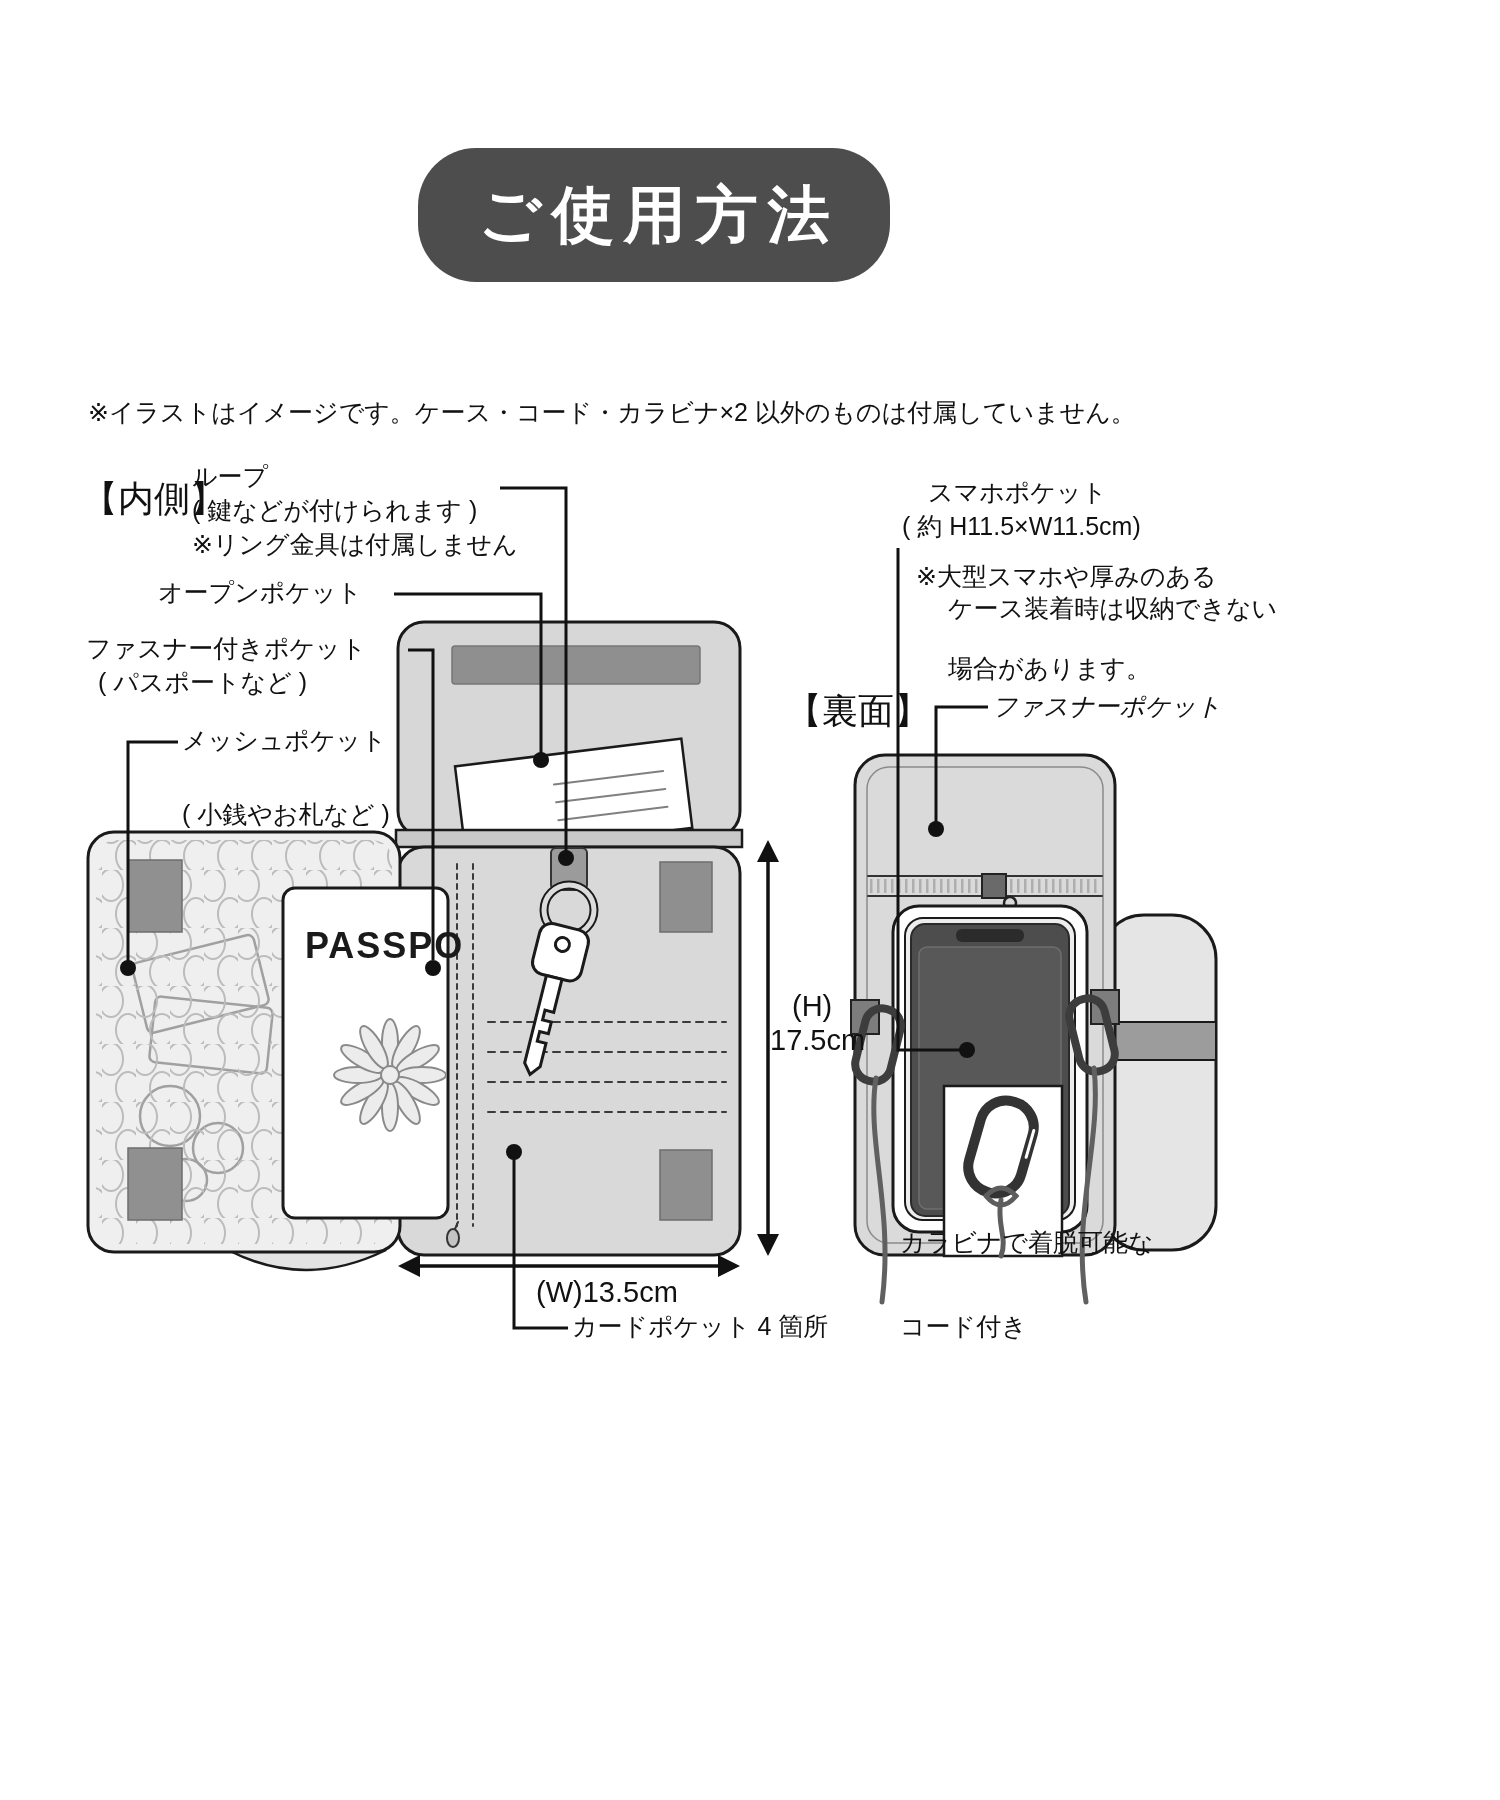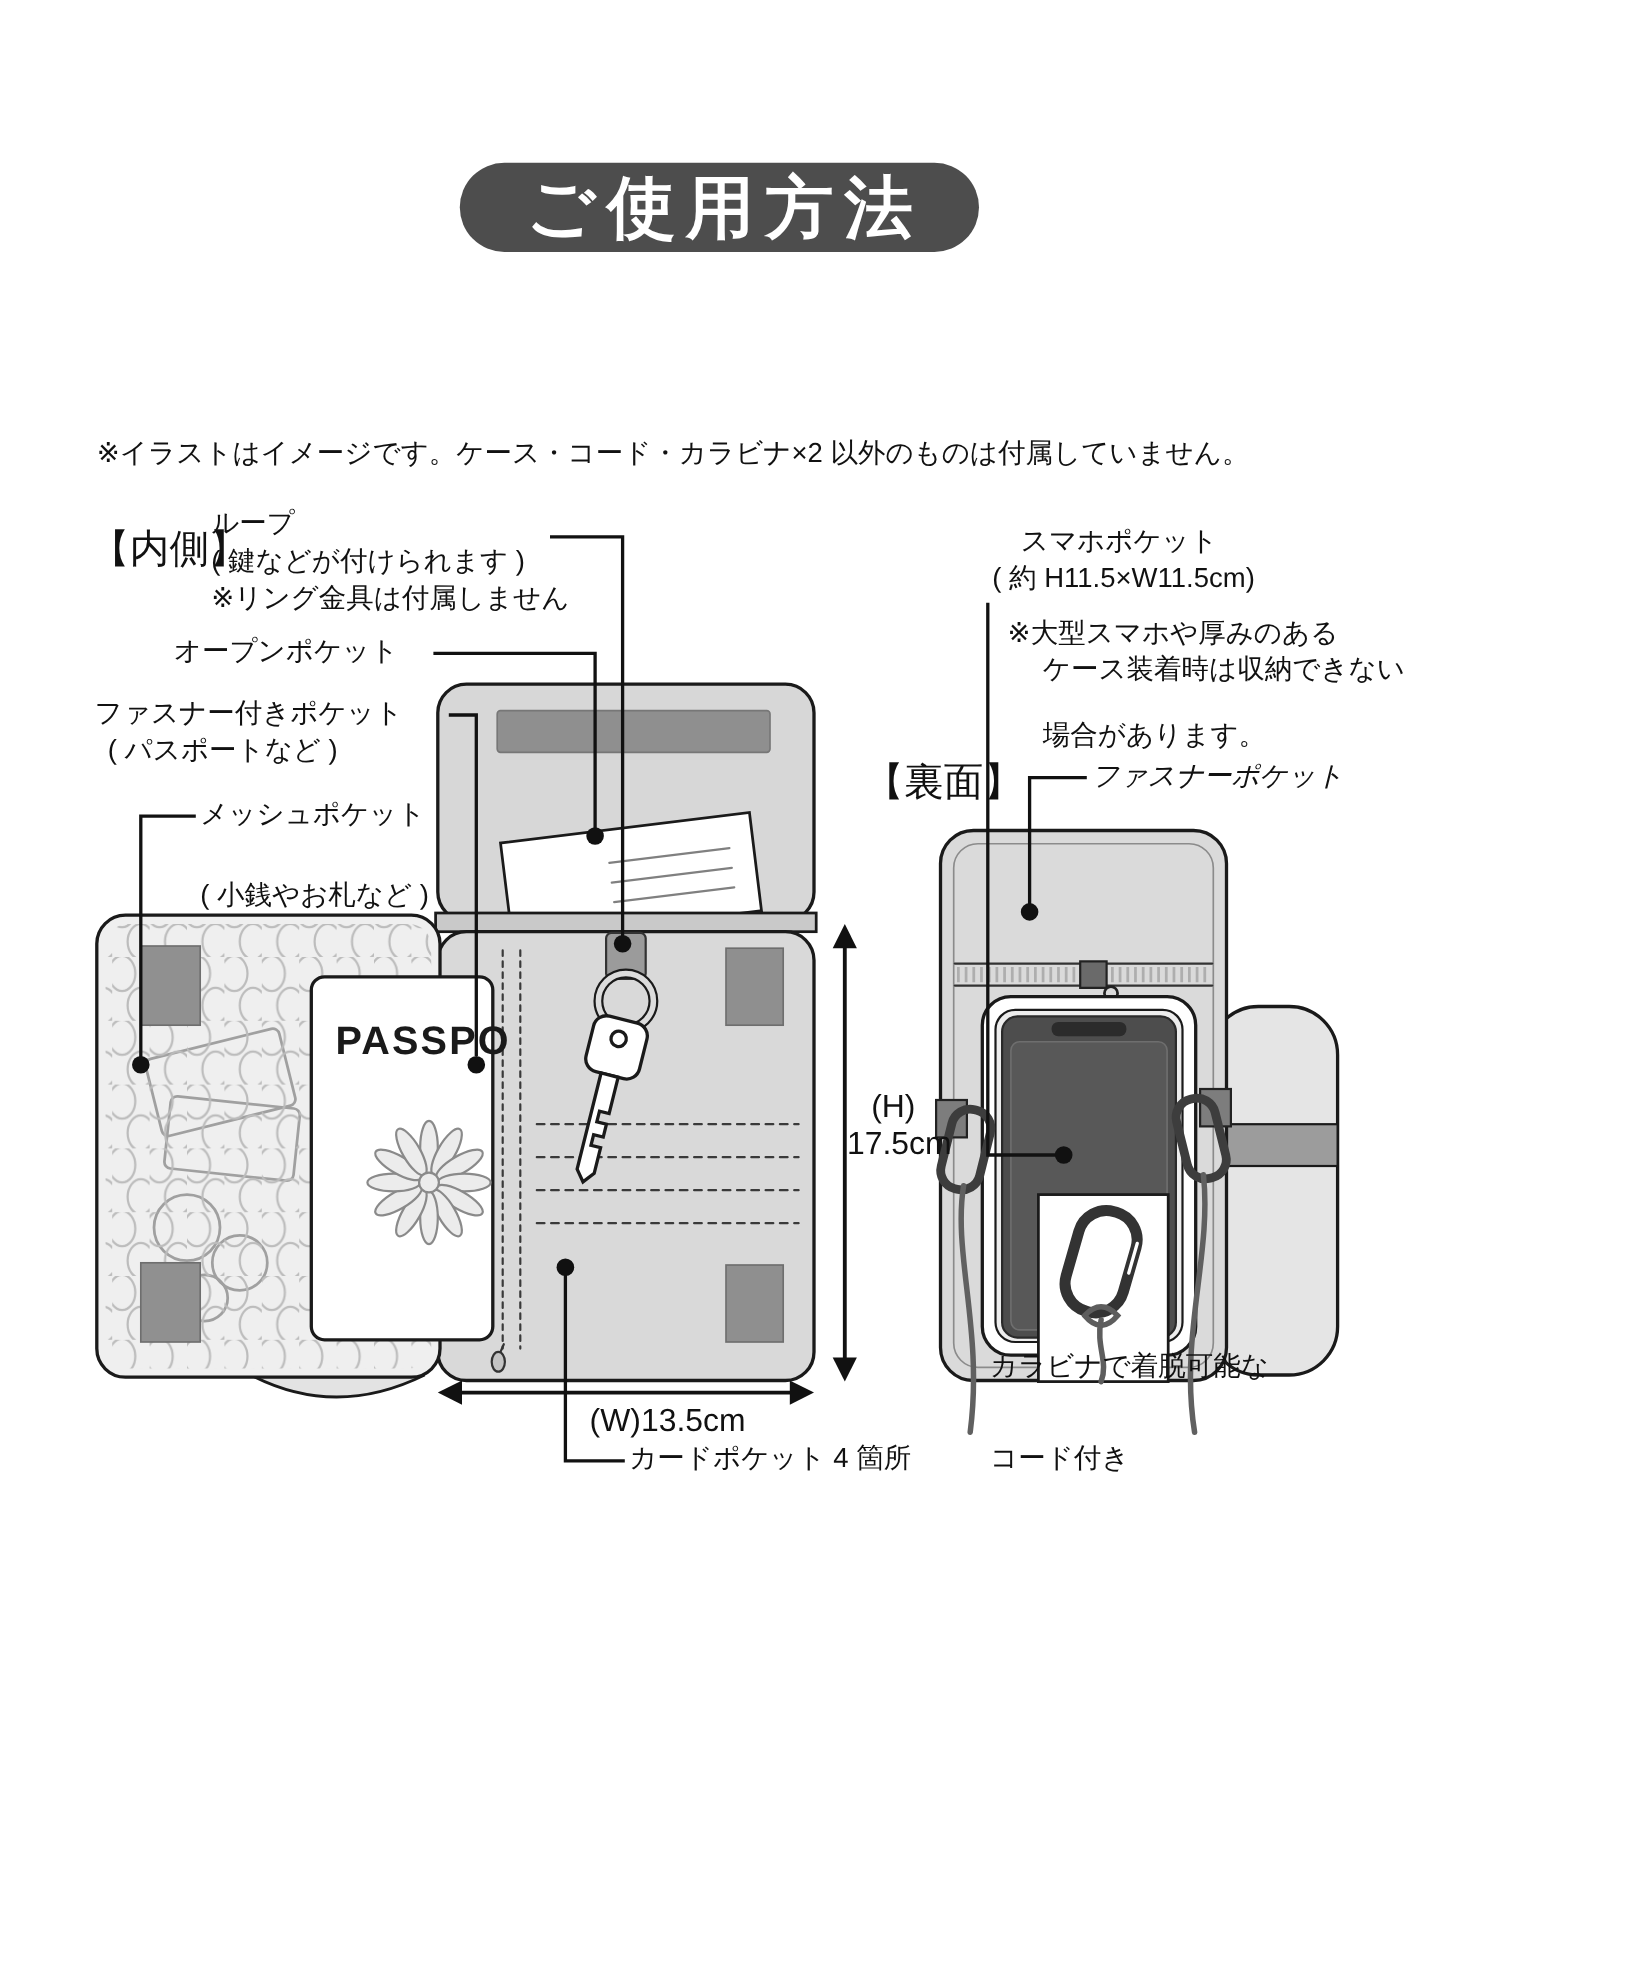--- a/index.html
+++ b/index.html
@@ -2,21 +2,21 @@
 <html><head>
 <meta charset="utf-8">
 <style>
   html,body{margin:0;padding:0;background:#fff;}
   .canvas{
     position:relative;width:1500px;height:1800px;background:#ffffff;overflow:hidden;
     font-family:"Liberation Sans","DejaVu Sans",sans-serif;color:#111;
   }
   .art{position:absolute;left:0;top:0;}
   .title-badge{
-    position:absolute;left:418px;top:148px;width:472px;height:81px;
+    position:absolute;left:418px;top:148px;width:472px;height:134px;
     background:#4d4d4d;border-radius:58px;
     display:flex;align-items:center;justify-content:center;
     color:#ffffff;font-size:62px;font-weight:bold;letter-spacing:10px;text-indent:10px;
   }
   .lbl{
     position:absolute;font-size:25px;line-height:1.15;white-space:nowrap;color:#111;
   }
   .head{font-size:36px;}
   .dim{font-size:29px;}
 </style>

